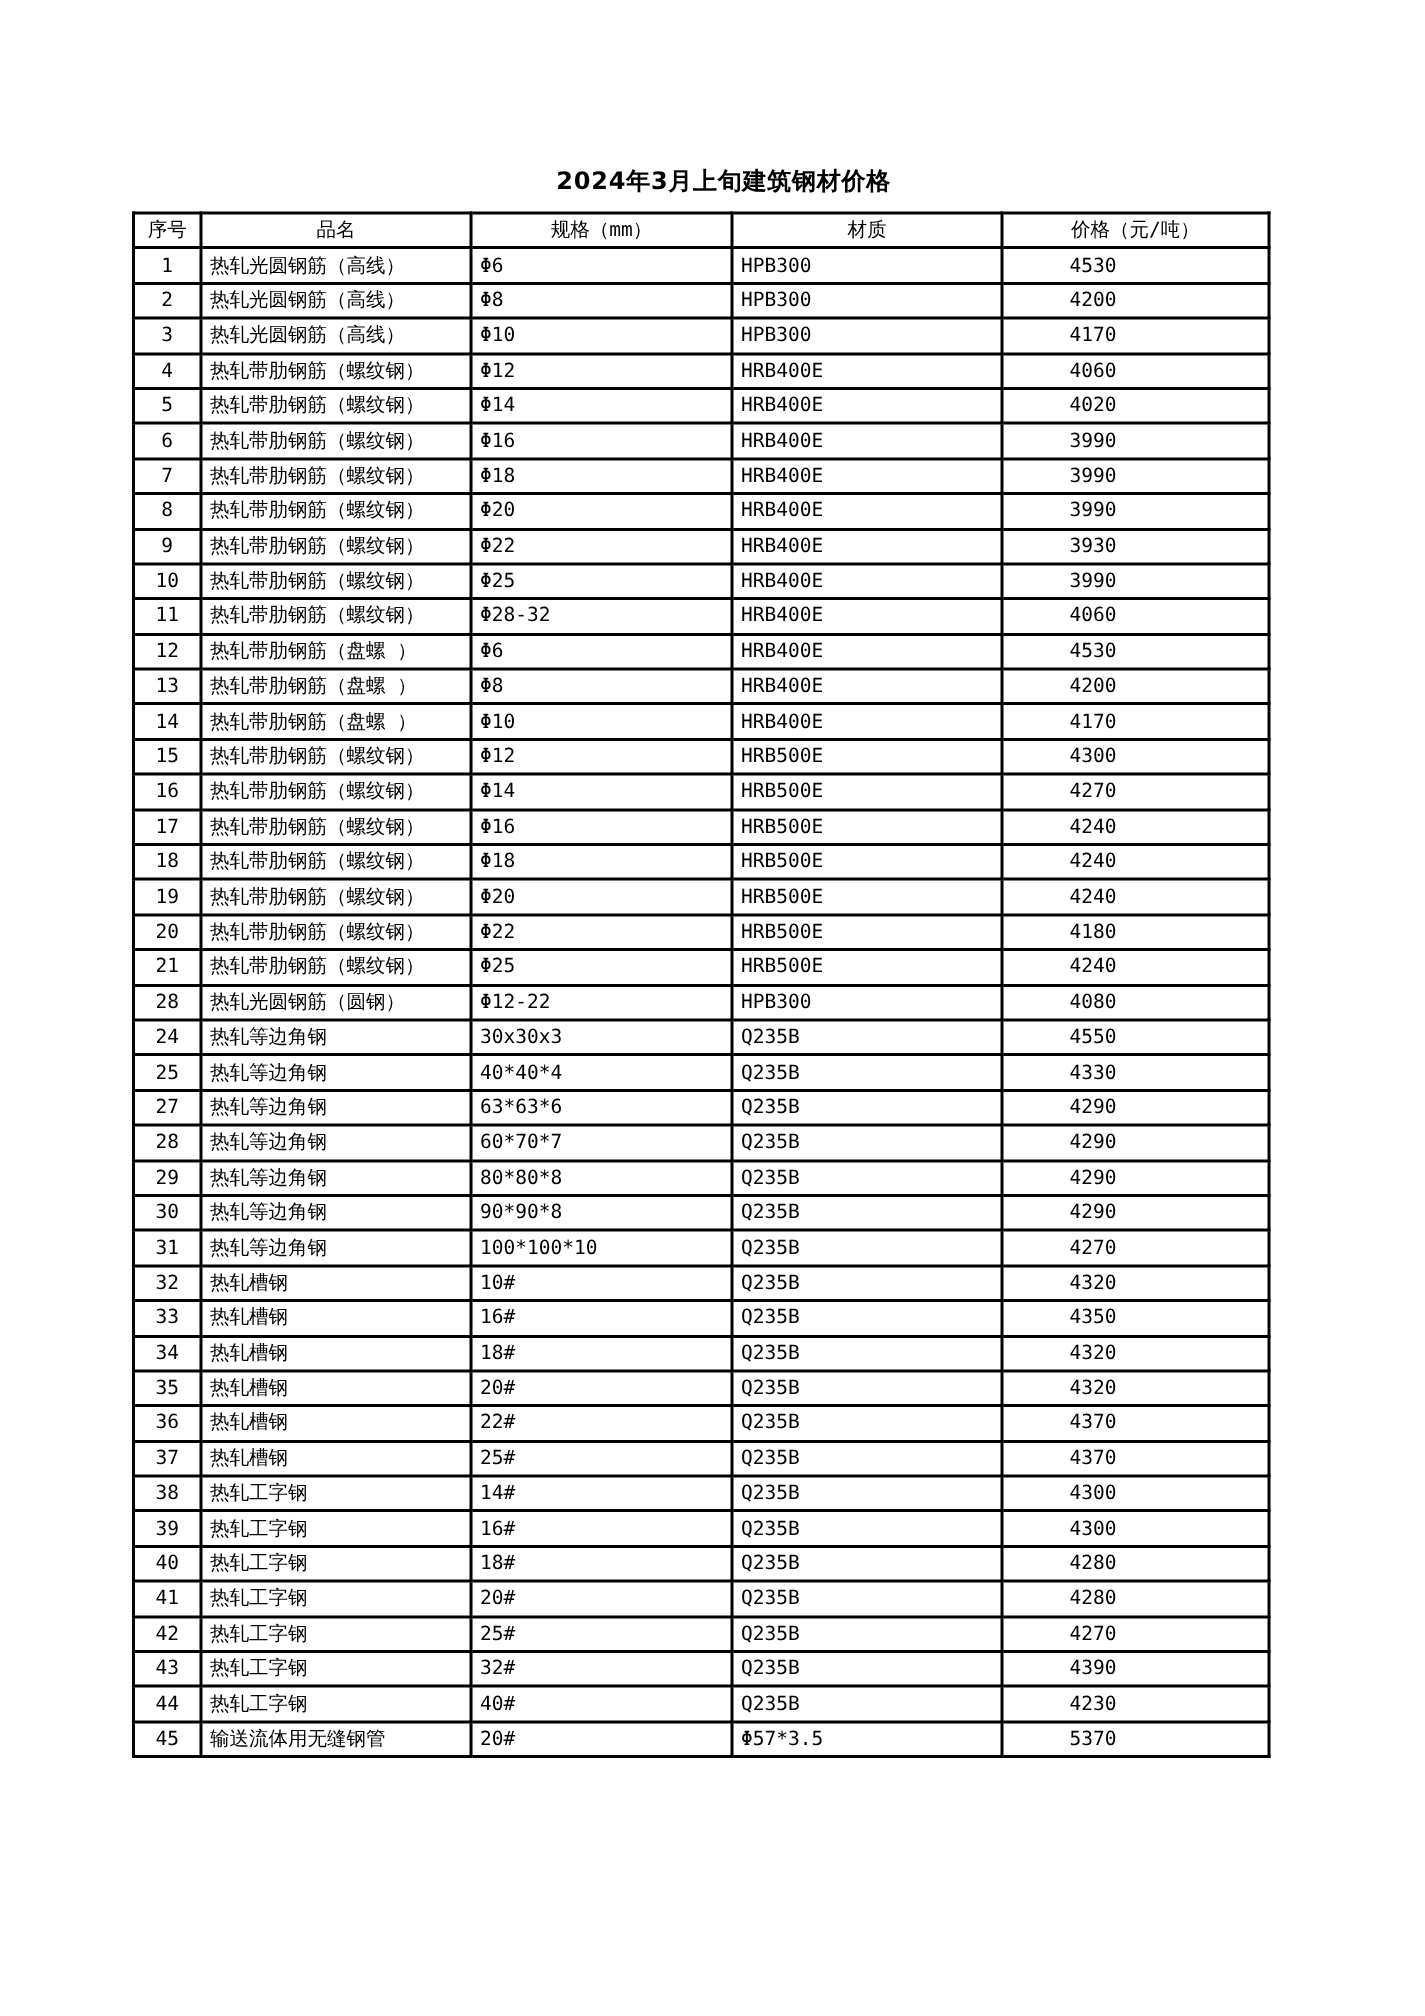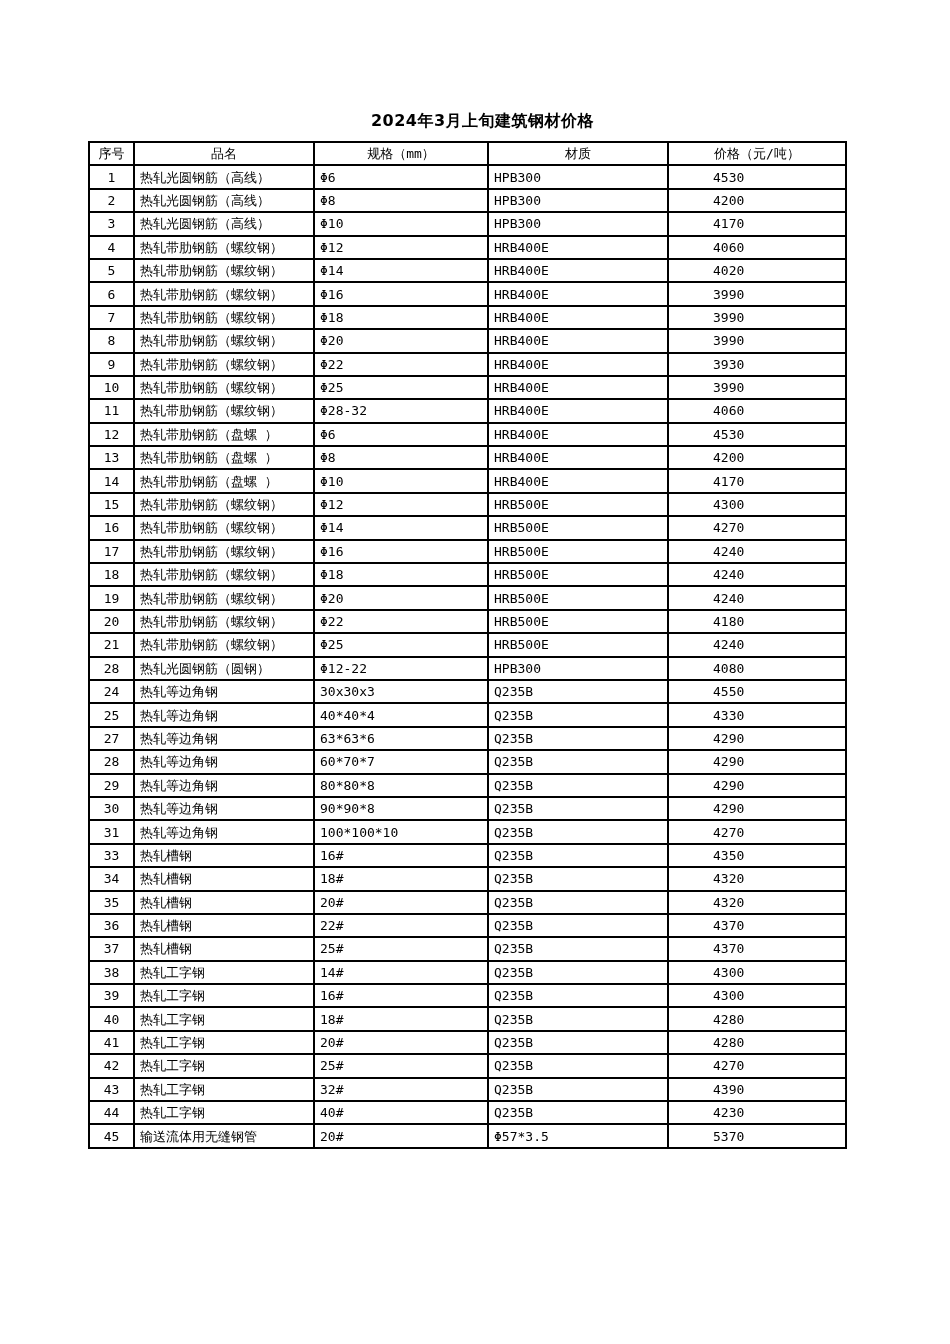--- a/index.html
+++ b/index.html
@@ -274,20 +274,27 @@
         <td class="c4">4290</td>
       </tr>
       <tr>
         <td class="c0">31</td>
         <td class="c1">热轧等边角钢</td>
         <td class="c2">100*100*10</td>
         <td class="c3">Q235B</td>
         <td class="c4">4270</td>
       </tr>
       <tr>
+        <td class="c0">32</td>
+        <td class="c1">热轧槽钢</td>
+        <td class="c2">10#</td>
+        <td class="c3">Q235B</td>
+        <td class="c4">4320</td>
+      </tr>
+      <tr>
         <td class="c0">33</td>
         <td class="c1">热轧槽钢</td>
         <td class="c2">16#</td>
         <td class="c3">Q235B</td>
         <td class="c4">4350</td>
       </tr>
       <tr>
         <td class="c0">34</td>
         <td class="c1">热轧槽钢</td>
         <td class="c2">18#</td>

